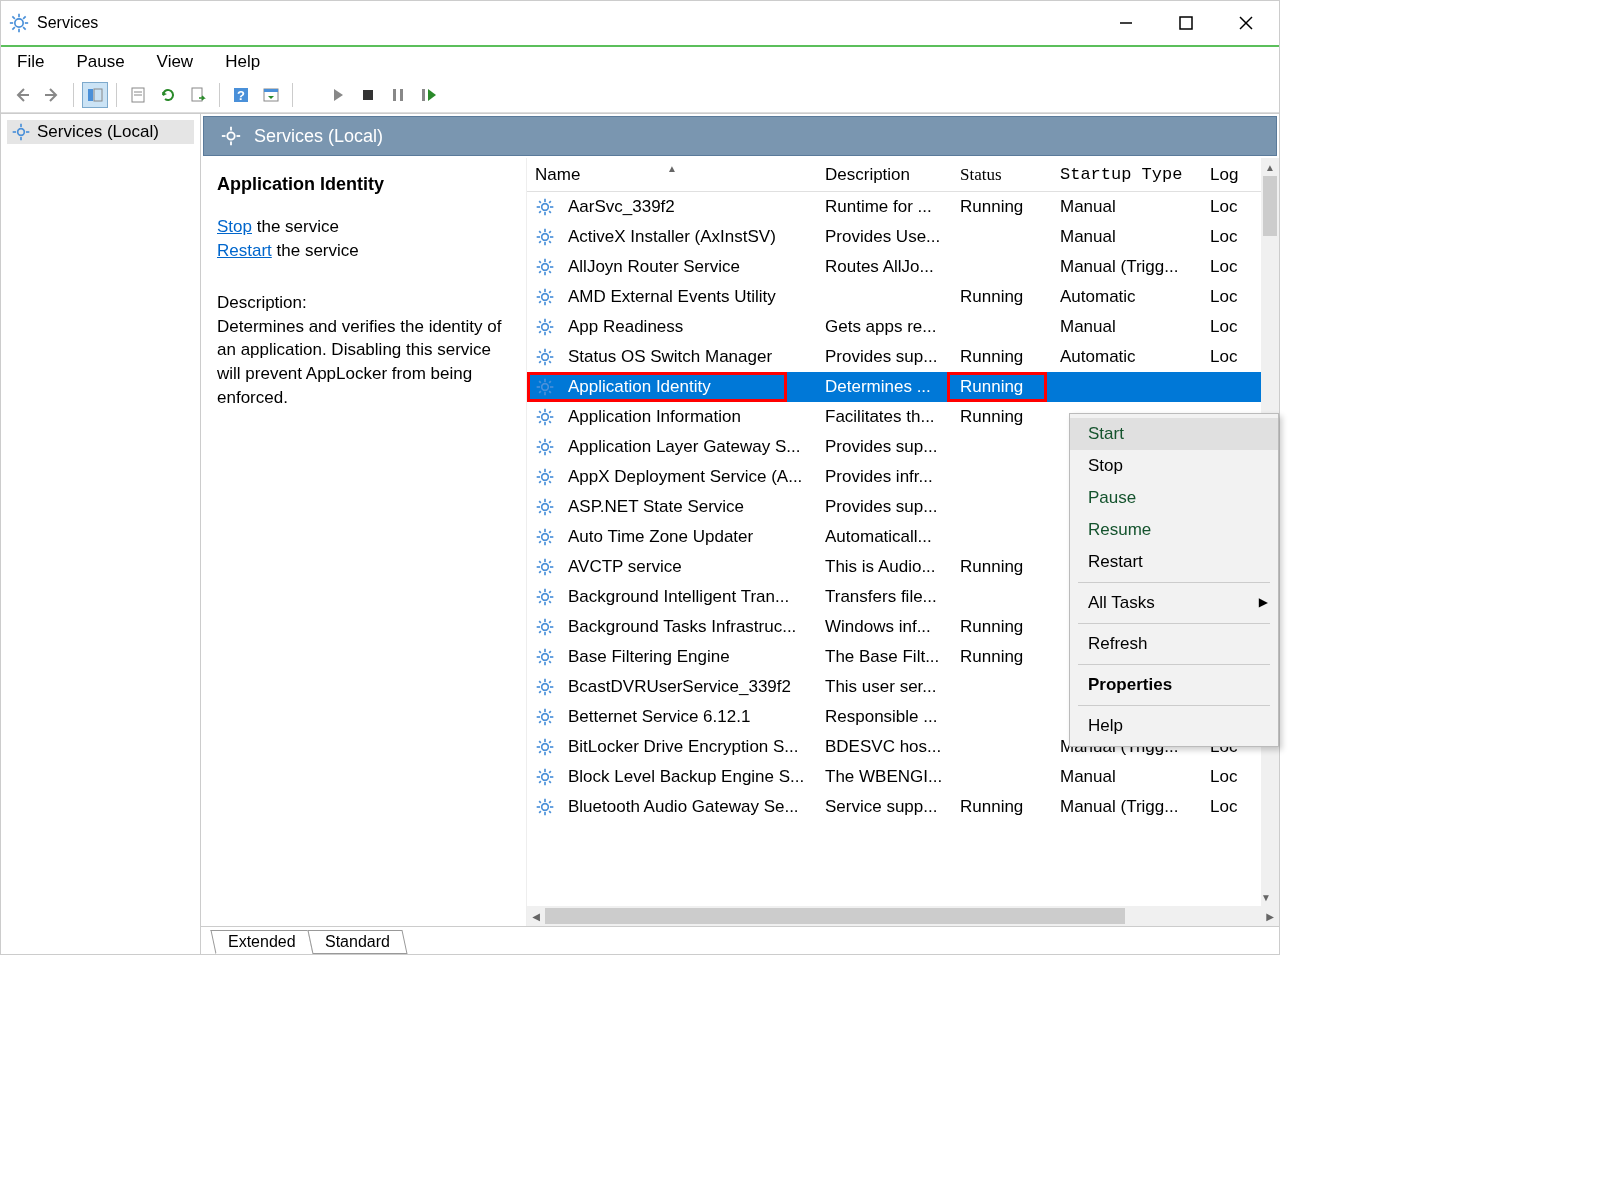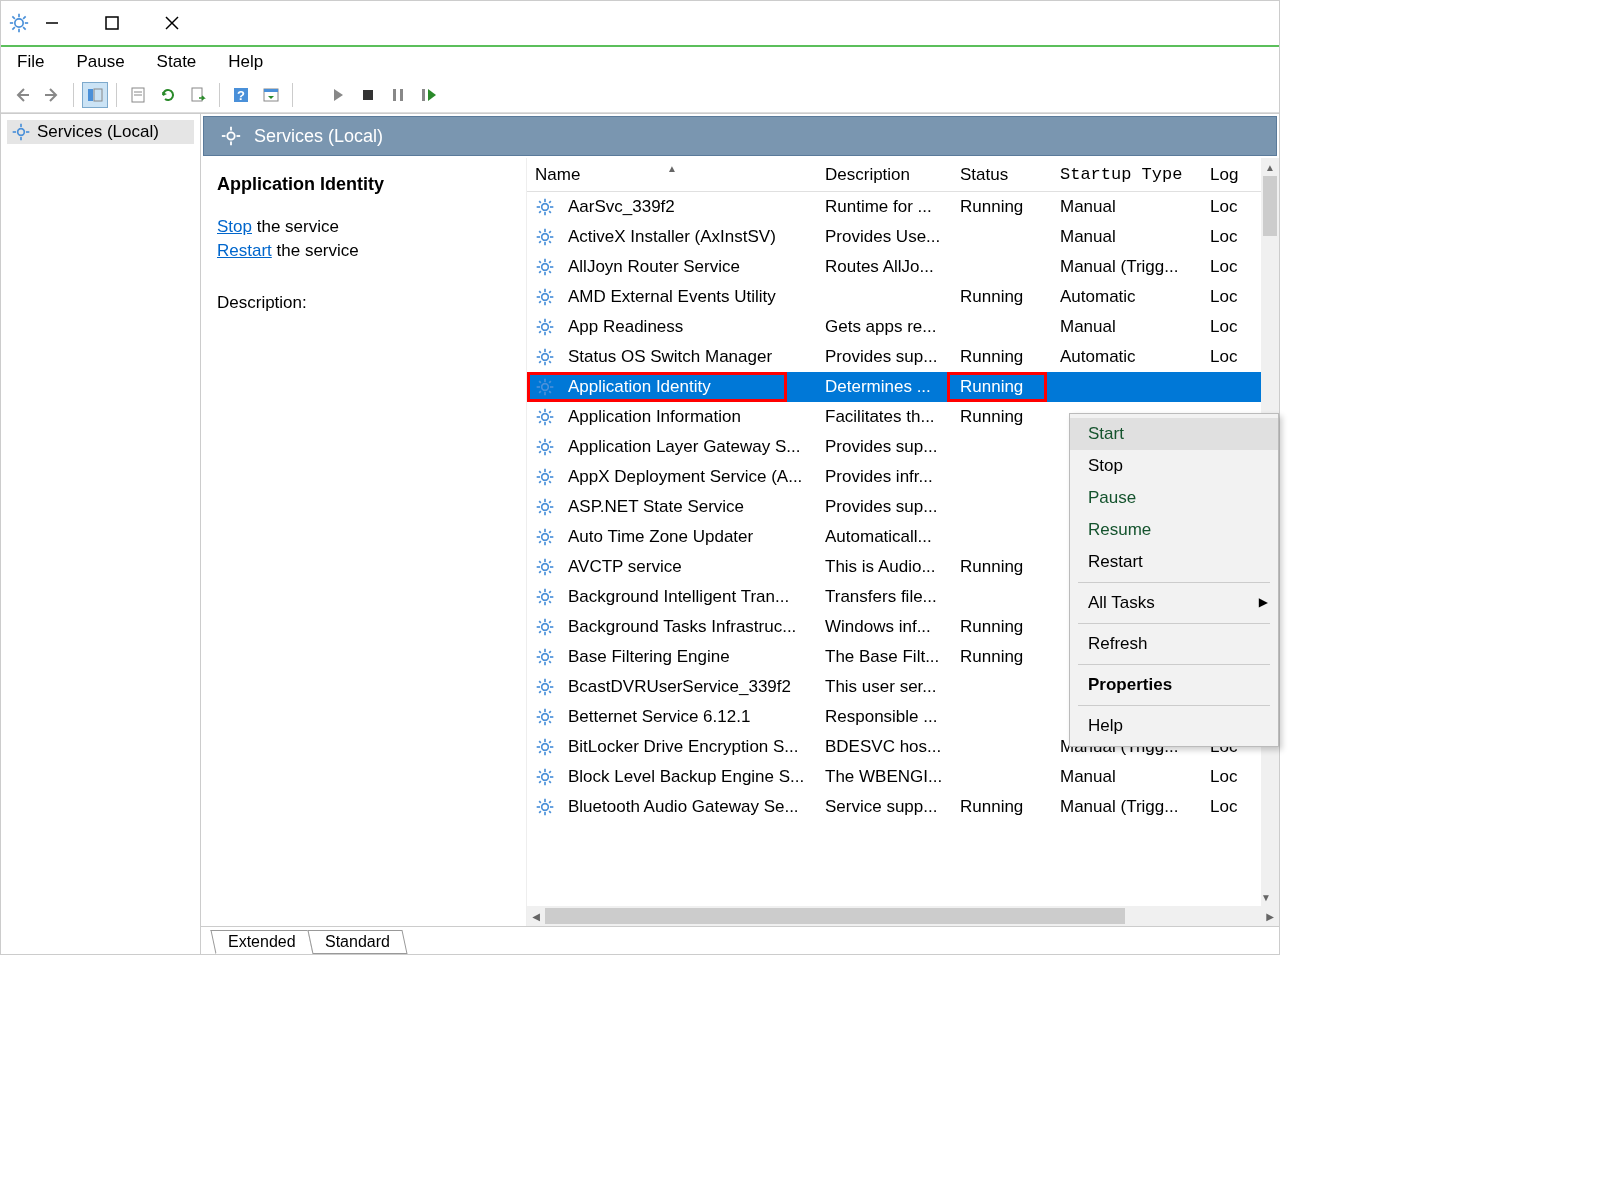--- a/index.html
+++ b/index.html
@@ -26,21 +26,21 @@
 .detail-row { flex: 1; display: flex; overflow: hidden; }
 .detail-pane { width: 325px; padding: 14px 10px 14px 16px; font-size: 17px; line-height: 1.4; }
 .detail-pane .svc-name { font-weight: bold; margin-bottom: 18px; font-size: 18px; }
 .detail-pane a { color: #0066cc; text-decoration: underline; }
 .detail-pane .desc-label { margin-top: 28px; }
 .list-pane { flex: 1; border-left: 1px solid #eee; position: relative; display: flex; flex-direction: column; }
 .columns { display: flex; height: 34px; align-items: center; font-size: 17px; border-bottom: 1px solid #e0e0e0; background: #fff; position: relative; }
 .col { padding: 0 8px; overflow: hidden; white-space: nowrap; text-overflow: ellipsis; }
 .col-name { width: 290px; position: relative; }
 .col-desc { width: 135px; }
-.col-status { width: 100px; }
+.col-status { width: 100px; font-family: Liberation Serif, serif; }
 .col-startup { width: 150px; font-family: Liberation Mono, monospace; }
 .col-logon { width: 50px; }
 .sort-ind { position: absolute; top: -2px; left: 50%; transform: translateX(-50%); font-size: 10px; color: #666; }
 .rows { flex: 1; overflow: hidden; position: relative; }
 .row { display: flex; height: 30px; align-items: center; font-size: 17px; }
 .row.selected { background: #0078d7; color: #fff; }
 .row .cell { padding: 0 8px; overflow: hidden; white-space: nowrap; text-overflow: ellipsis; }
 .row .c-name { width: 290px; display: flex; align-items: center; gap: 13px; }
 .row .c-desc { width: 135px; }
 .row .c-status { width: 100px; }
@@ -83,20 +83,21 @@
             <line x1="12" y1="1" x2="12" y2="5"></line>
             <line x1="12" y1="19" x2="12" y2="23"></line>
             <line x1="1" y1="12" x2="5" y2="12"></line>
             <line x1="19" y1="12" x2="23" y2="12"></line>
             <line x1="4" y1="4" x2="7" y2="7"></line>
             <line x1="17" y1="17" x2="20" y2="20"></line>
             <line x1="4" y1="20" x2="7" y2="17"></line>
             <line x1="17" y1="7" x2="20" y2="4"></line>
           </g>
         </svg>
+    <span class="title">Services</span>
     <div class="win-controls">
       <div class="win-btn">
             <svg width="14" height="14">
               <line x1="1" y1="7" x2="13" y2="7" stroke="#000" stroke-width="1.5"></line>
             </svg>
           </div>
       <div class="win-btn">
             <svg width="14" height="14">
               <rect x="1" y="1" width="12" height="12" fill="none" stroke="#000" stroke-width="1.5"></rect>
             </svg>
@@ -106,21 +107,21 @@
               <line x1="1" y1="1" x2="13" y2="13" stroke="#000" stroke-width="1.5"></line>
               <line x1="13" y1="1" x2="1" y2="13" stroke="#000" stroke-width="1.5"></line>
             </svg>
           </div>
     </div>
   </div>
 
   <div class="menubar">
     <span>File</span>
     <span>Pause</span>
-    <span>State</span>
+    <span>View</span>
     <span>Help</span>
   </div>
 
   <div class="toolbar">
     <div class="tb-btn">
           <svg viewBox="0 0 18 18">
             <path d="M11 3 L5 9 L11 15 M5 9 L16 9" fill="none" stroke="#888" stroke-width="2"></path>
           </svg>
         </div>
     <div class="tb-btn">
@@ -224,20 +225,21 @@
             </svg>
         <span>Services (Local)</span>
       </div>
 
       <div class="detail-row">
         <div class="detail-pane">
           <div class="svc-name">Application Identity</div>
           <div><a href="#">Stop</a><span> the service</span></div>
           <div><a href="#">Restart</a><span> the service</span></div>
           <div class="desc-label">Description:</div>
+          <div>Determines and verifies the identity of an application. Disabling this service will prevent AppLocker from being enforced.</div>
         </div>
 
         <div class="list-pane">
           <div class="columns">
             <div class="col col-name"><span>Name</span><span class="sort-ind">▲</span></div>
             <div class="col col-desc">Description</div>
             <div class="col col-status">Status</div>
             <div class="col col-startup">Startup Type</div>
             <div class="col col-logon">Log</div>
           </div>

